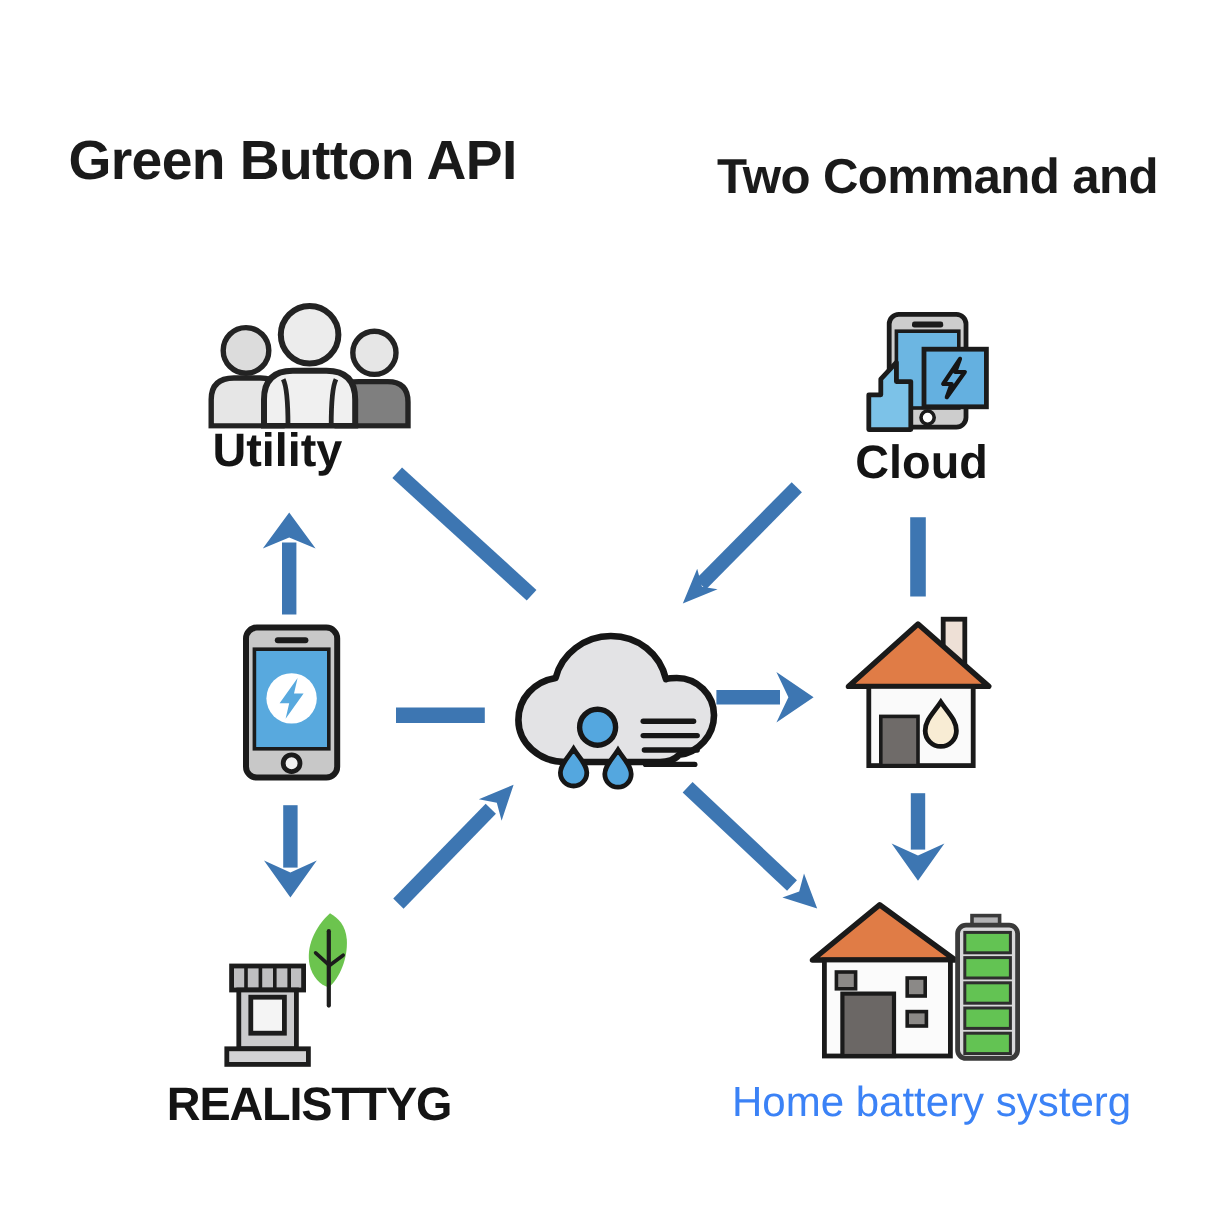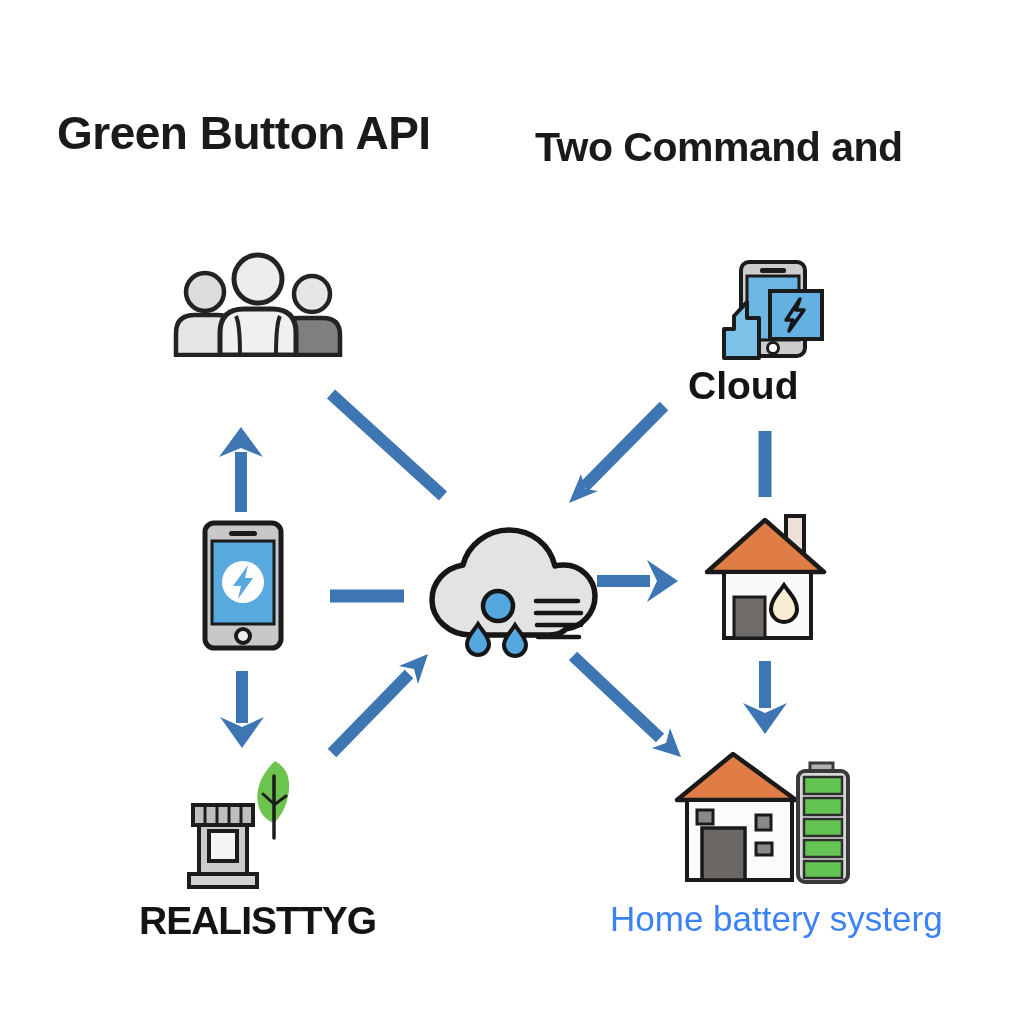--- a/index.html
+++ b/index.html
@@ -3,24 +3,24 @@
 <meta charset="utf-8">
 <style>
   html,body{margin:0;padding:0;background:#ffffff;}
   .canvas{
     position:relative;width:1024px;height:944px;background:#ffffff;
     font-family:"Liberation Sans", sans-serif;color:#1c1c1c;overflow:hidden;
   }
   .abs{position:absolute;}
   .title{font-weight:700;letter-spacing:-0.5px;color:#1a1a1a;}
   .title-left{left:57px;top:106px;font-size:46px;}
-  .title-right{left:535px;top:122px;width:430px;text-align:left;font-size:41px;line-height:1.26;}
+  .title-right{left:535px;top:122px;width:430px;text-align:right;font-size:41px;line-height:1.26;}
   .node-label{font-weight:700;font-size:39px;color:#141414;}
   .lbl-utility{left:177px;top:354px;}
-  .lbl-cloud{left:688px;top:364px;width:160px;}
+  .lbl-cloud{left:688px;top:364px;width:160px;text-align:center;}
   .lbl-meter{left:139px;top:899px;letter-spacing:-1px;}
   .lbl-homebattery{left:610px;top:899px;font-size:35px;font-weight:400;letter-spacing:0;color:#3b82f6;}
   svg{display:block;}
   .arrows{position:absolute;left:0;top:0;pointer-events:none;}
 </style>
 </head>
 <body>
 
 <div class="canvas">
 
@@ -32,20 +32,21 @@
   <svg class="abs" style="left:165px;top:252px;" width="185" height="105" viewBox="0 0 185 105">
     <circle cx="40" cy="40" r="19" fill="#dcdcdc" stroke="#232323" stroke-width="4.5"></circle>
     <path d="M11,103 L11,81 Q11,63 30,63 L52,63 Q70,63 70,81 L70,103 Z" fill="#e6e6e6" stroke="#232323" stroke-width="4.5"></path>
     <circle cx="147" cy="42" r="18" fill="#e6e6e6" stroke="#232323" stroke-width="4.5"></circle>
     <path d="M116,103 L116,83 Q116,66 134,66 L158,66 Q175,66 175,83 L175,103 Z" fill="#7f7f7f" stroke="#232323" stroke-width="4.5"></path>
     <circle cx="93" cy="27" r="24" fill="#ececec" stroke="#232323" stroke-width="5"></circle>
     <path d="M55,103 L55,81 Q55,57 79,57 L107,57 Q131,57 131,81 L131,103 Z" fill="#f0f0f0" stroke="#232323" stroke-width="5"></path>
     <path d="M71,64 Q75,72 75,103" fill="none" stroke="#232323" stroke-width="4"></path>
     <path d="M115,64 Q111,72 111,103" fill="none" stroke="#232323" stroke-width="4"></path>
   </svg>
+  <div class="abs node-label lbl-utility">Utility</div>
 
   <svg class="abs" style="left:703px;top:257px;" width="150" height="105" viewBox="0 0 150 105">
     <rect x="38" y="5" width="64" height="94" rx="8" fill="#cdcdcd" stroke="#1b1b1b" stroke-width="4"></rect>
     <rect x="57" y="11" width="26" height="5" rx="2" fill="#1b1b1b"></rect>
     <rect x="44" y="19" width="52" height="64" fill="#6cb6e2" stroke="#1b1b1b" stroke-width="3"></rect>
     <circle cx="70" cy="91" r="5.5" fill="#ffffff" stroke="#1b1b1b" stroke-width="3"></circle>
     <path d="M21,101 L21,72 L31,72 L31,59 L44,45 L44,61 L56,61 L56,101 Z" fill="#7cc2e8" stroke="#1b1b1b" stroke-width="4" stroke-linejoin="round"></path>
     <rect x="67" y="34" width="52" height="48" fill="#64b0e0" stroke="#1b1b1b" stroke-width="4"></rect>
     <polygon points="97,42 83,63 90,63 86,74 101,53 93,53" fill="#64b0e0" stroke="#151515" stroke-width="3.5" stroke-linejoin="round"></polygon>
   </svg>

